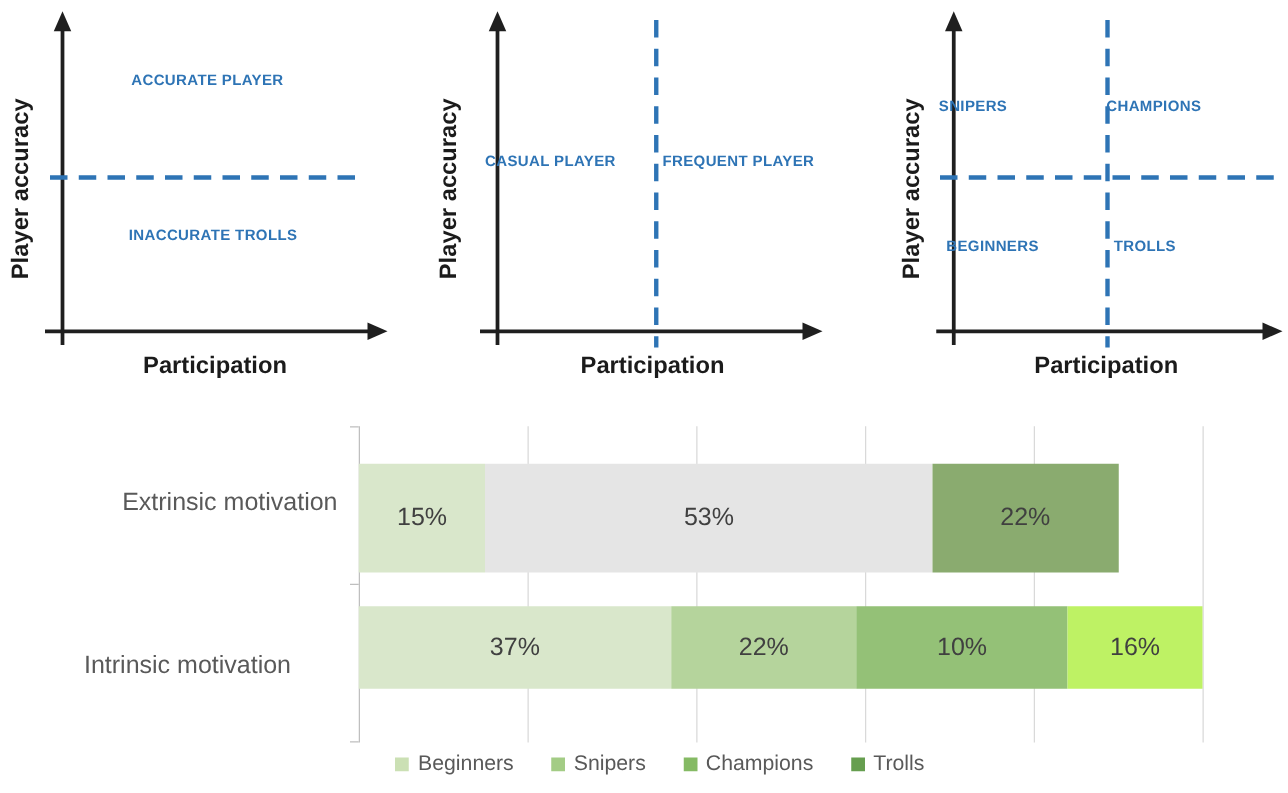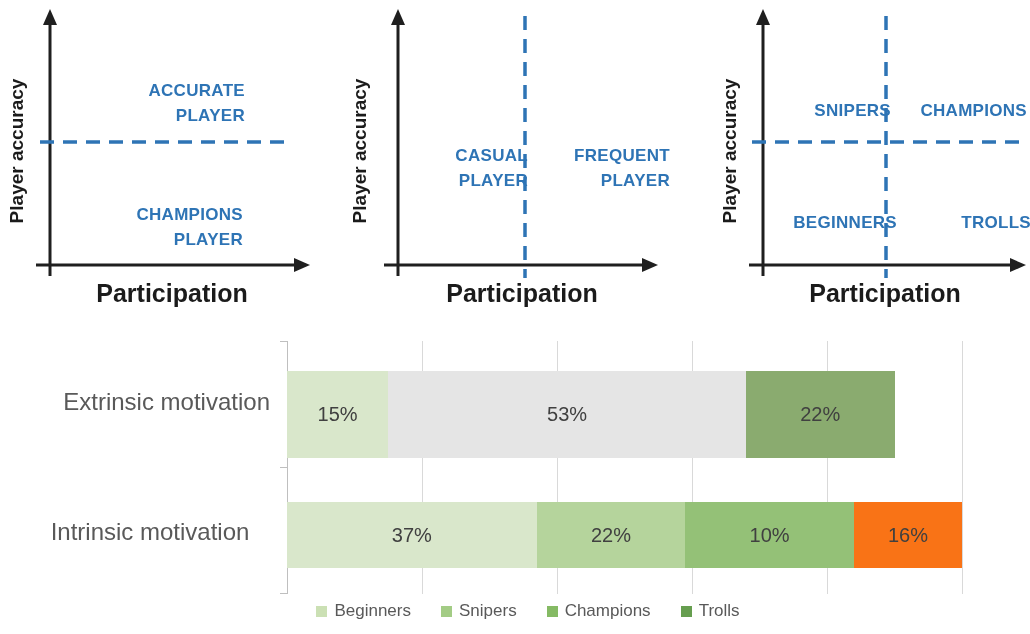--- a/index.html
+++ b/index.html
@@ -3,46 +3,46 @@
 <meta charset="utf-8">
 <style>
   html,body{margin:0;padding:0;background:#fff;}
   .canvas{
     position:relative;width:1030px;height:634px;background:#ffffff;
     font-family:"Liberation Sans",sans-serif;overflow:hidden;
   }
   .diagram{position:absolute;top:0;height:320px;}
   .diagram svg{position:absolute;left:0;top:0;}
   .qlabel{
-    position:absolute;text-align:right;color:#2E74B5;
-    font-size:17px;font-weight:600;line-height:25px;letter-spacing:.3px;margin-top:26px;
+    position:absolute;text-align:left;color:#2E74B5;
+    font-size:12px;font-weight:600;line-height:25px;letter-spacing:.3px;
   }
   .qlabel.single{line-height:20px;}
   .xlab{
     position:absolute;text-align:center;color:#1b1b1b;
-    font-size:25px;font-weight:600;line-height:20px;
+    font-size:19px;font-weight:600;line-height:20px;
   }
   .ylab{
     position:absolute;text-align:center;color:#1b1b1b;
     font-size:19px;font-weight:600;line-height:20px;
     width:200px;transform:rotate(-90deg);
   }
   
   .plot{position:absolute;left:287px;top:341px;width:676px;height:253px;}
   .gridline{position:absolute;top:0;width:1px;height:253px;background:#d9d9d9;}
   .gridline.axis{background:#bfbfbf;}
   .tick{position:absolute;left:-7px;width:7px;height:1px;background:#bfbfbf;}
   .bar-row{position:absolute;left:0;width:675px;display:flex;}
   .bar-row .seg{
     height:100%;display:flex;align-items:center;justify-content:center;
     font-size:20px;color:#404040;overflow:hidden;white-space:nowrap;margin-top:12px;
   }
   .cat-label{
     position:absolute;left:30px;width:240px;text-align:right;
-    font-size:24px;color:#595959;line-height:24px;
+    font-size:20px;color:#595959;line-height:24px;
   }
   .legend{
     position:absolute;left:150px;top:601px;width:756px;
     display:flex;justify-content:center;gap:30px;
   }
   .legend-item{display:flex;align-items:center;gap:7px;}
   .legend-swatch{width:11px;height:11px;display:inline-block;}
   .legend-label{font-size:17px;color:#595959;line-height:20px;}
 </style>
 </head>
@@ -53,21 +53,21 @@
   <div class="diagram" style="left:0;width:330px;">
     <svg width="330" height="320">
       <line x1="50" y1="20" x2="50" y2="276" stroke="#1f1f1f" stroke-width="3"></line>
       <polygon points="43,25 50,9 57,25" fill="#1f1f1f"></polygon>
       <line x1="36" y1="265" x2="296" y2="265" stroke="#1f1f1f" stroke-width="3"></line>
       <polygon points="294,258 310,265 294,272" fill="#1f1f1f"></polygon>
       <line x1="40" y1="142" x2="292" y2="142" stroke="#2E74B5" stroke-width="3.5" stroke-dasharray="14 9"></line>
     </svg>
     <div class="ylab" style="left:-83px;top:141px;">Player accuracy</div>
     <div class="qlabel" style="left:105px;top:52px;width:140px;">ACCURATE PLAYER</div>
-    <div class="qlabel" style="left:103px;top:176px;width:140px;">CHAMPIONS PLAYER</div>
+    <div class="qlabel" style="left:103px;top:176px;width:140px;">INACCURATE TROLLS</div>
     <div class="xlab" style="left:92px;top:283px;width:160px;">Participation</div>
   </div>
 
   <div class="diagram" style="left:340px;width:330px;">
     <svg width="330" height="320">
       <line x1="58" y1="20" x2="58" y2="276" stroke="#1f1f1f" stroke-width="3"></line>
       <polygon points="51,25 58,9 65,25" fill="#1f1f1f"></polygon>
       <line x1="44" y1="265" x2="304" y2="265" stroke="#1f1f1f" stroke-width="3"></line>
       <polygon points="302,258 318,265 302,272" fill="#1f1f1f"></polygon>
       <line x1="185" y1="16" x2="185" y2="278" stroke="#2E74B5" stroke-width="3.5" stroke-dasharray="14 9"></line>
@@ -113,31 +113,31 @@
           <div class="seg" style="width: 15%; background: rgb(217, 231, 203);">
             <span>15%</span>
           </div>
           <div class="seg" style="width: 53%; background: #e5e5e5;">
             <span>53%</span>
           </div>
           <div class="seg" style="width: 22%; background: rgb(138, 171, 111);">
             <span>22%</span>
           </div>
         </div>
-      <div class="bar-row" style="top:149px;height:66px;border-radius:29px;">
+      <div class="bar-row" style="top:132px;height:66px;border-radius:29px;">
           <div class="seg" style="width: 37%; background: rgb(217, 231, 203);">
             <span>37%</span>
           </div>
           <div class="seg" style="width: 22%; background: rgb(181, 212, 156);">
             <span>22%</span>
           </div>
           <div class="seg" style="width: 25%; background: rgb(148, 193, 119);">
             <span>10%</span>
           </div>
-          <div class="seg" style="width: 16%; background: #f97316;">
+          <div class="seg" style="width: 16%; background: #bef264;">
             <span>16%</span>
           </div>
         </div>
     </div>
 
     <div class="legend" id="legend">
         <div class="legend-item">
           <span class="legend-swatch" style="background: rgb(203, 224, 180);"></span>
           <span class="legend-label">Beginners</span>
         </div>

